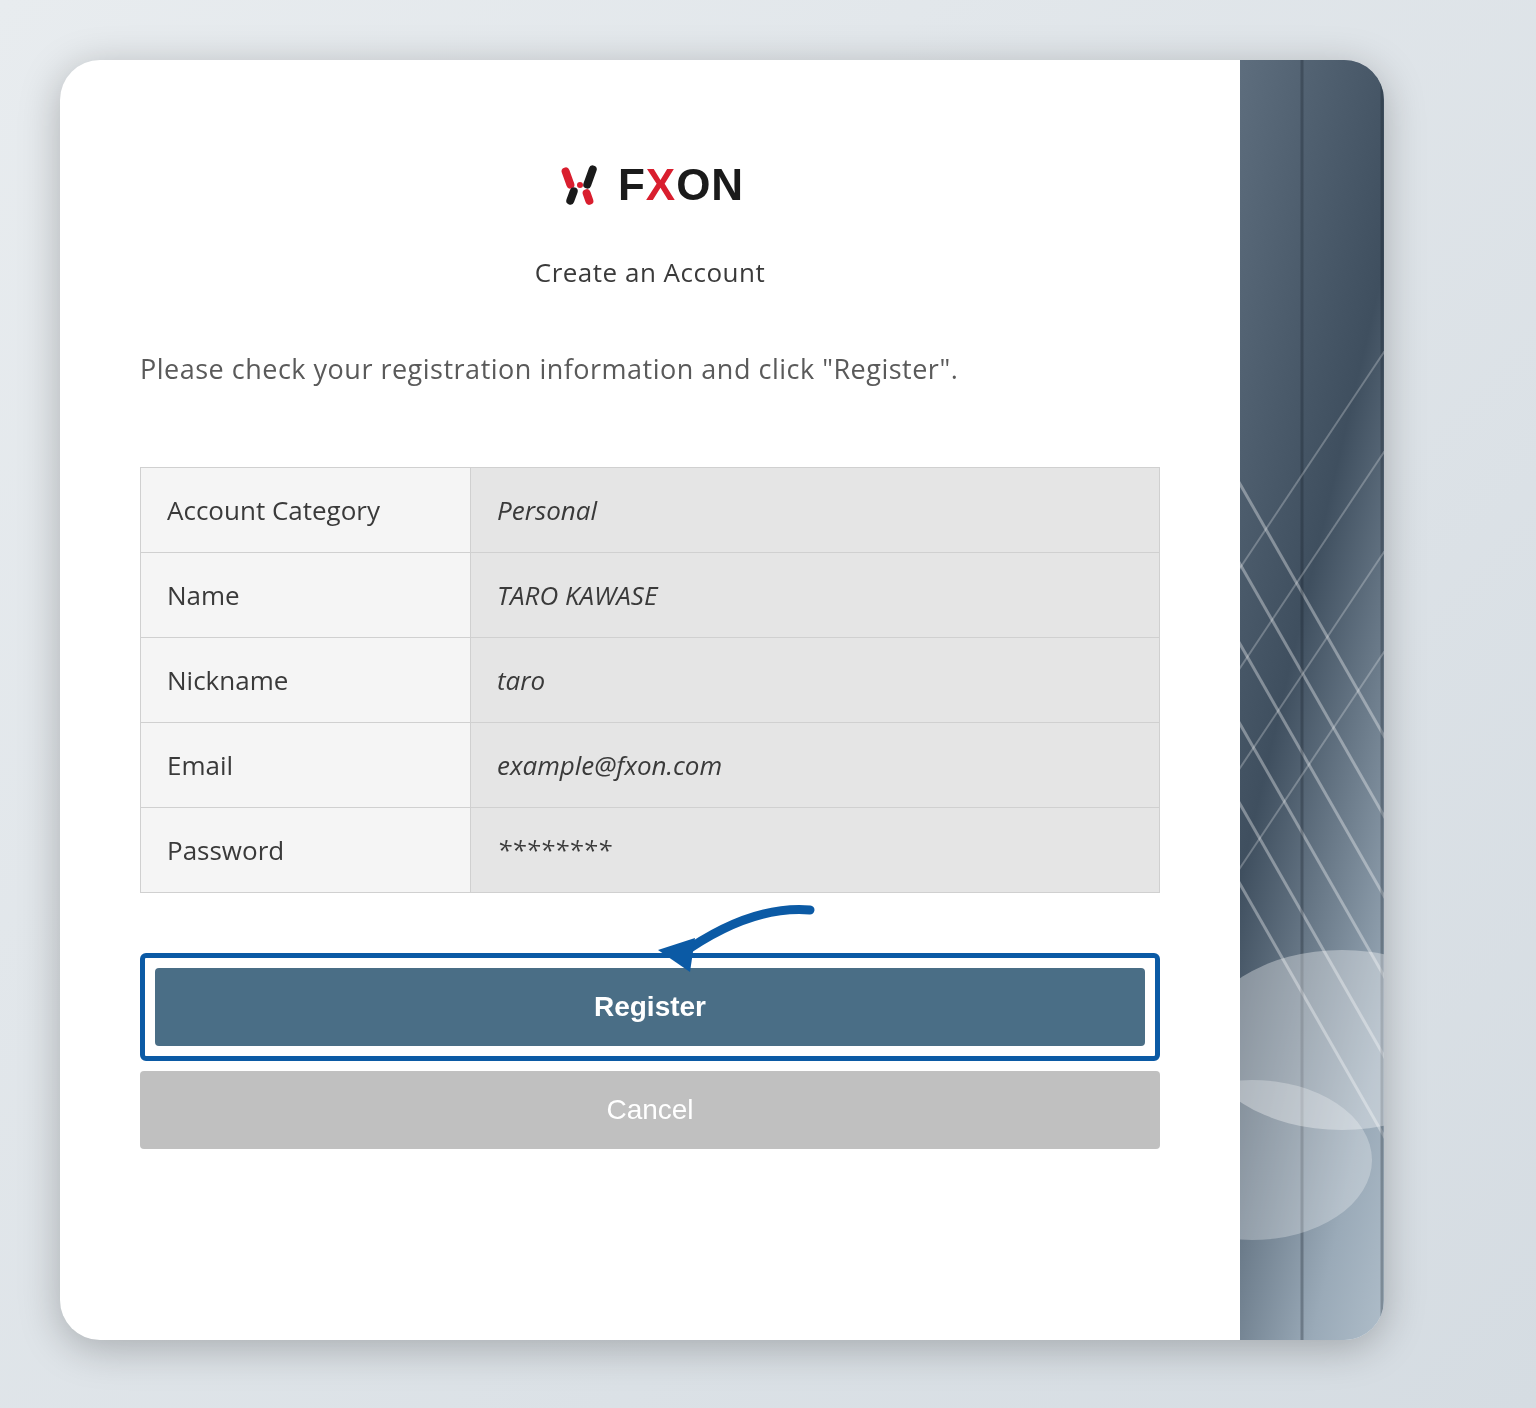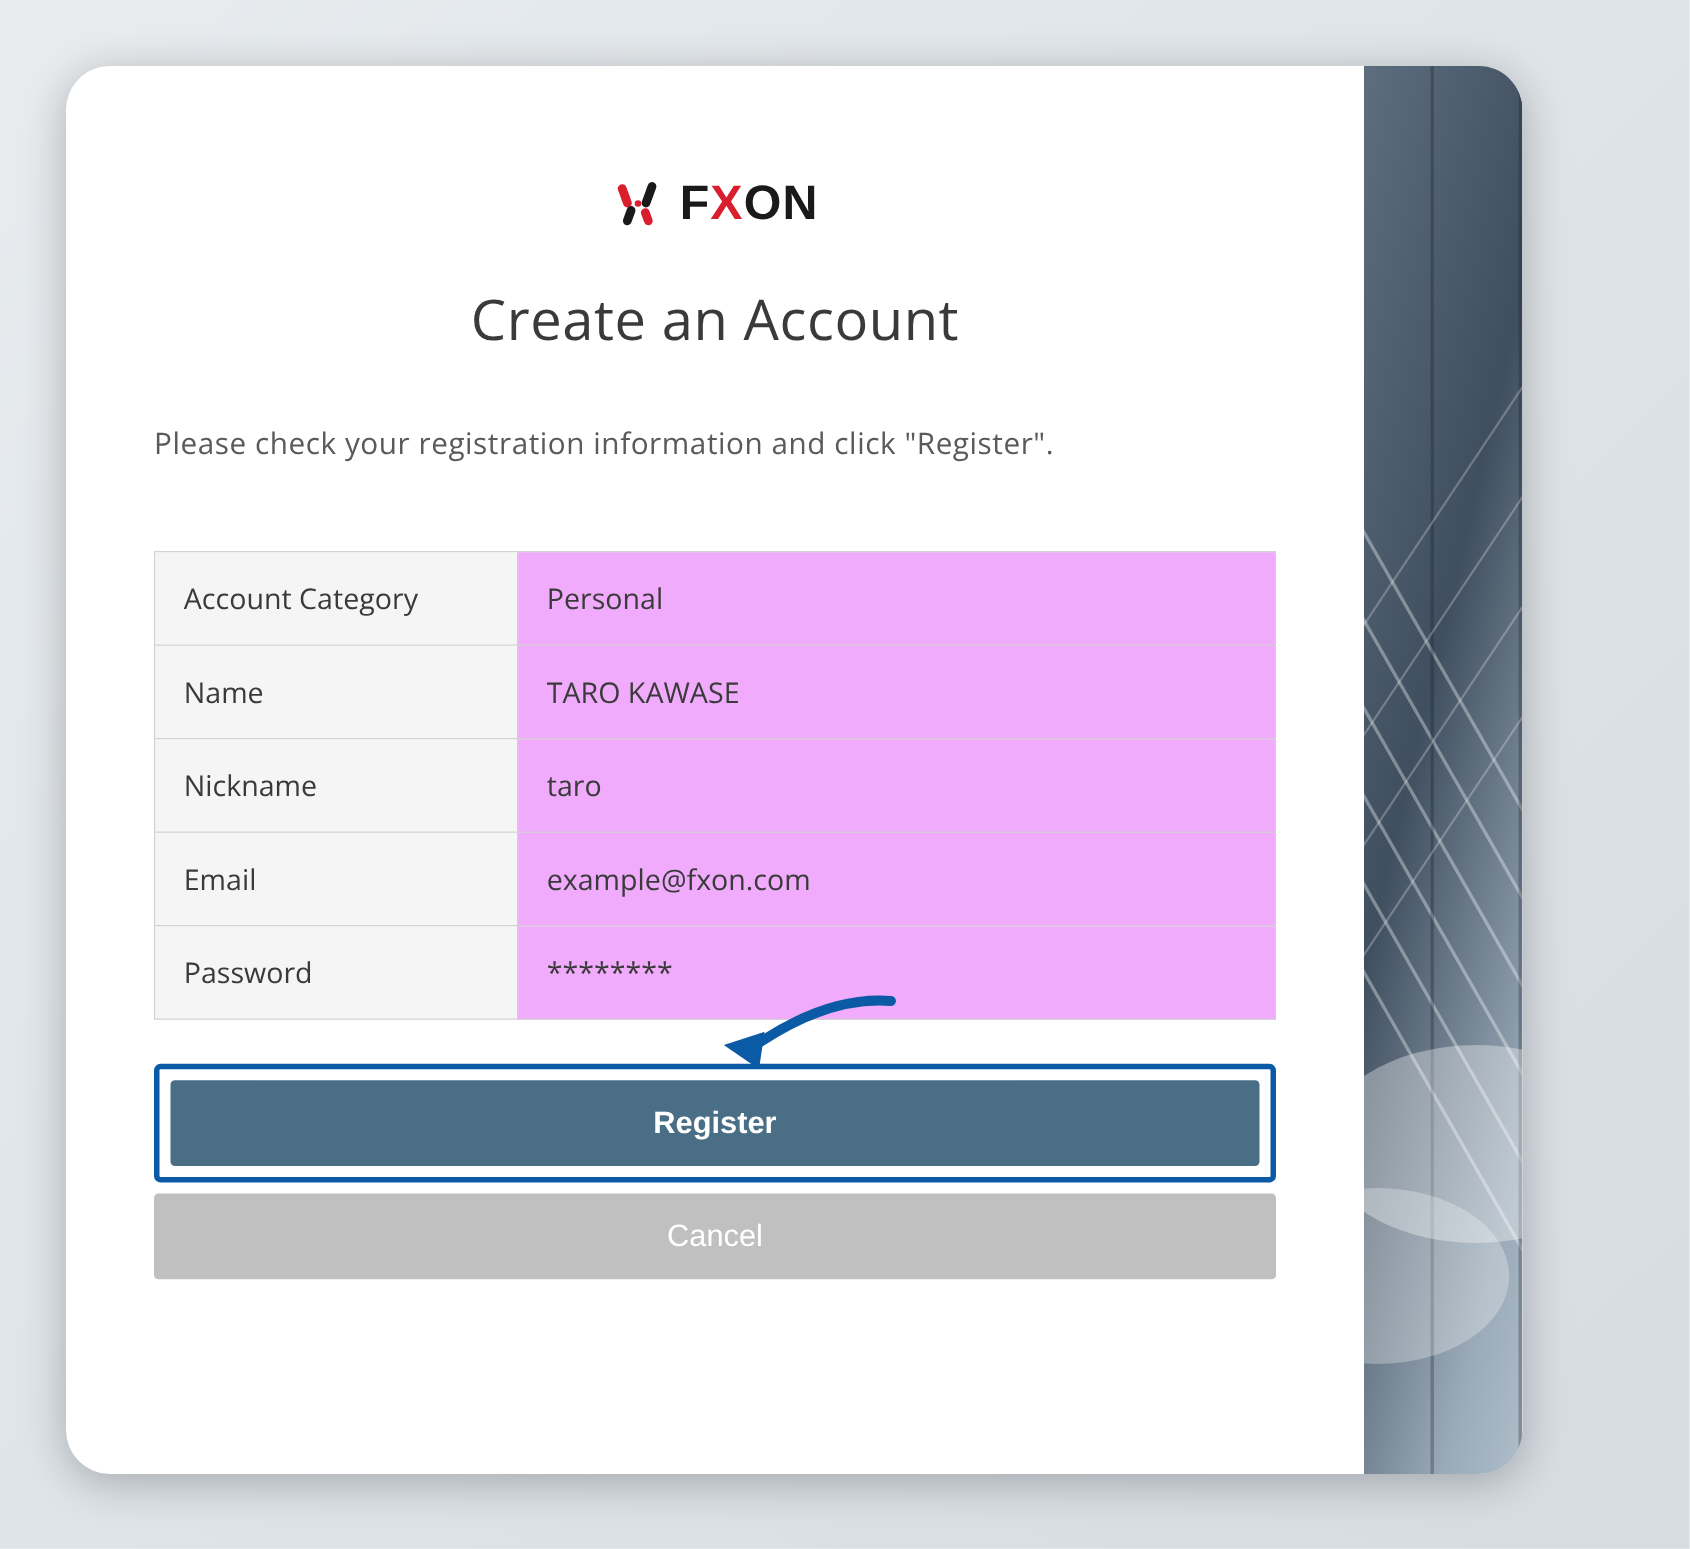--- a/index.html
+++ b/index.html
@@ -52,50 +52,51 @@
     .logo-text {
       font-size: 44px;
       font-weight: 700;
       letter-spacing: 1px;
       color: #1a1a1a;
       font-family: Arial, sans-serif;
     }
     .logo-text .red { color: #d91e2e; }
     .page-title {
       text-align: center;
-      font-size: 51px;
+      font-size: 26px;
       font-weight: 400;
       color: #3a3a3a;
       margin-bottom: 60px;
       letter-spacing: 0.5px;
     }
     .instruction {
       font-size: 27px;
       color: #5a5a5a;
       margin-bottom: 80px;
       letter-spacing: 0.5px;
     }
     .info-table {
       width: 100%;
       border-collapse: collapse;
-      margin-bottom: 40px;
+      margin-bottom: 60px;
     }
     .info-table td {
       border: 1px solid #d0d0d0;
       padding: 24px 26px;
       font-size: 26px;
       color: #3a3a3a;
     }
     .info-table td.label {
       background: #f5f5f5;
       width: 330px;
       font-weight: 400;
     }
     .info-table td.value {
-      background: #f0abfc;
+      background: #e5e5e5;
+      font-style: italic;
     }
     .arrow-annotation {
       position: absolute;
       left: 580px;
       top: 840px;
       width: 180px;
       height: 80px;
       pointer-events: none;
     }
     .register-frame {

